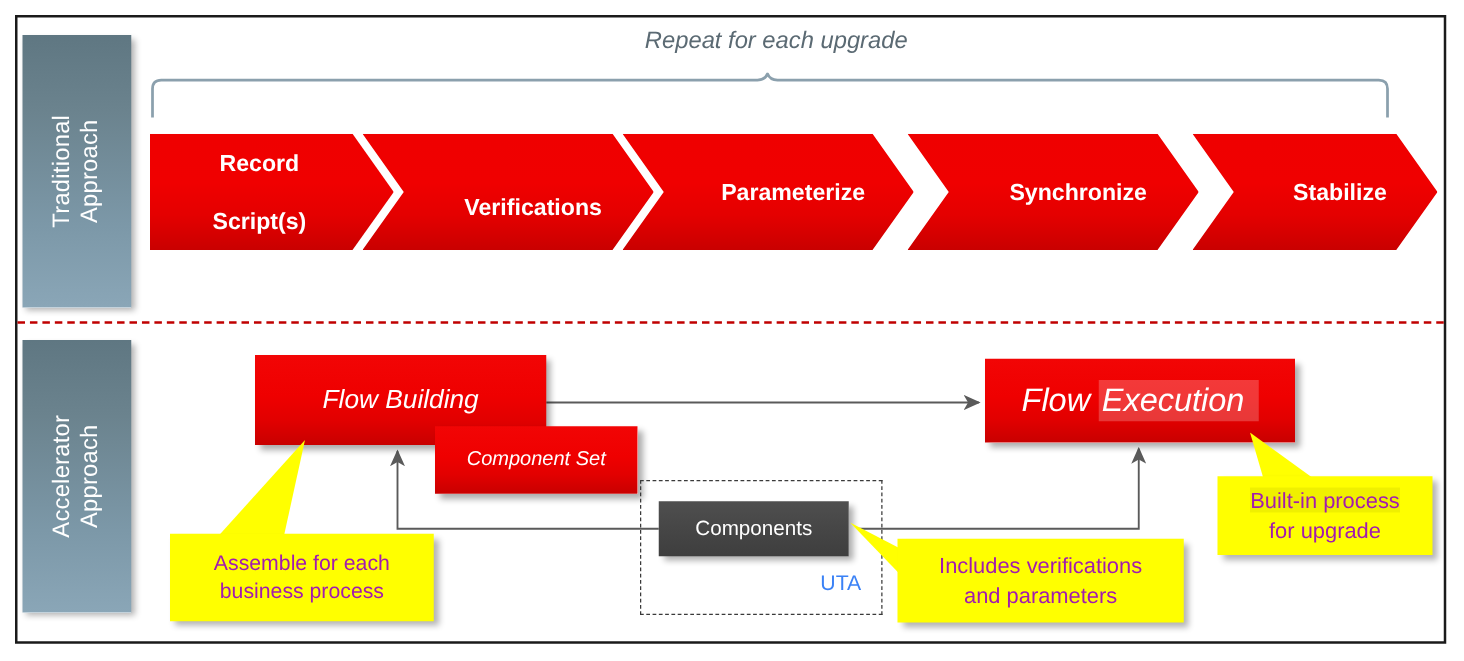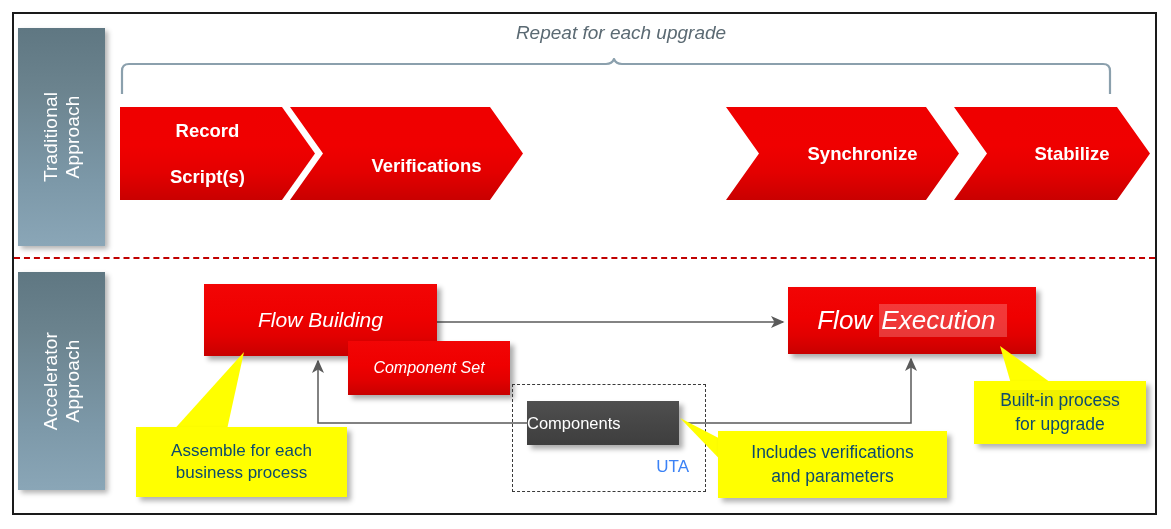--- a/index.html
+++ b/index.html
@@ -164,29 +164,29 @@
     position: absolute;
     left: 527px;
     top: 401px;
     width: 152px;
     height: 44px;
     background: linear-gradient(to bottom, #4f4f4f 0%, #474747 45%, #3e3e3e 100%);
     color: #ffffff;
     font-size: 16.5px;
     display: flex;
     align-items: center;
-    justify-content: flex-start;
+    justify-content: center;
     box-shadow: 4px 4px 5px rgba(0,0,0,0.33);
   }
 
   
   .callout {
     position: absolute;
     background: #ffff00;
-    color: #0c4a6e;
+    color: #a21caf;
     text-align: center;
     display: flex;
     align-items: center;
     justify-content: center;
     line-height: 1.32;
     box-shadow: 4px 4px 5px rgba(0,0,0,0.30);
   }
   #callout-assemble { left: 136px; top: 427px; width: 211px; height: 70px; font-size: 17px; }
   #callout-includes { left: 718px; top: 431px; width: 229px; height: 67px; font-size: 17.5px; }
   #callout-builtin  { left: 974px; top: 381px; width: 172px; height: 63px; font-size: 17.5px; }
@@ -224,20 +224,25 @@
         <span>Record</span><br>
         <span>Script(s)</span>
       </span>
     </div>
     <div class="chev" style="left:170px; width:233px;">
       <span>
         <br>
         <span>Verifications</span>
       </span>
     </div>
+    <div class="chev" style="left:378px; width:233px;">
+      <span>
+          <span>Parameterize</span>
+        </span>
+    </div>
     <div class="chev" style="left:606px; width:233px;">
       <span>
           <span>Synchronize</span>
         </span>
     </div>
     <div class="chev" style="left:834px; width:196px;">
       <span>
           <span>Stabilize</span>
         </span>
     </div>

